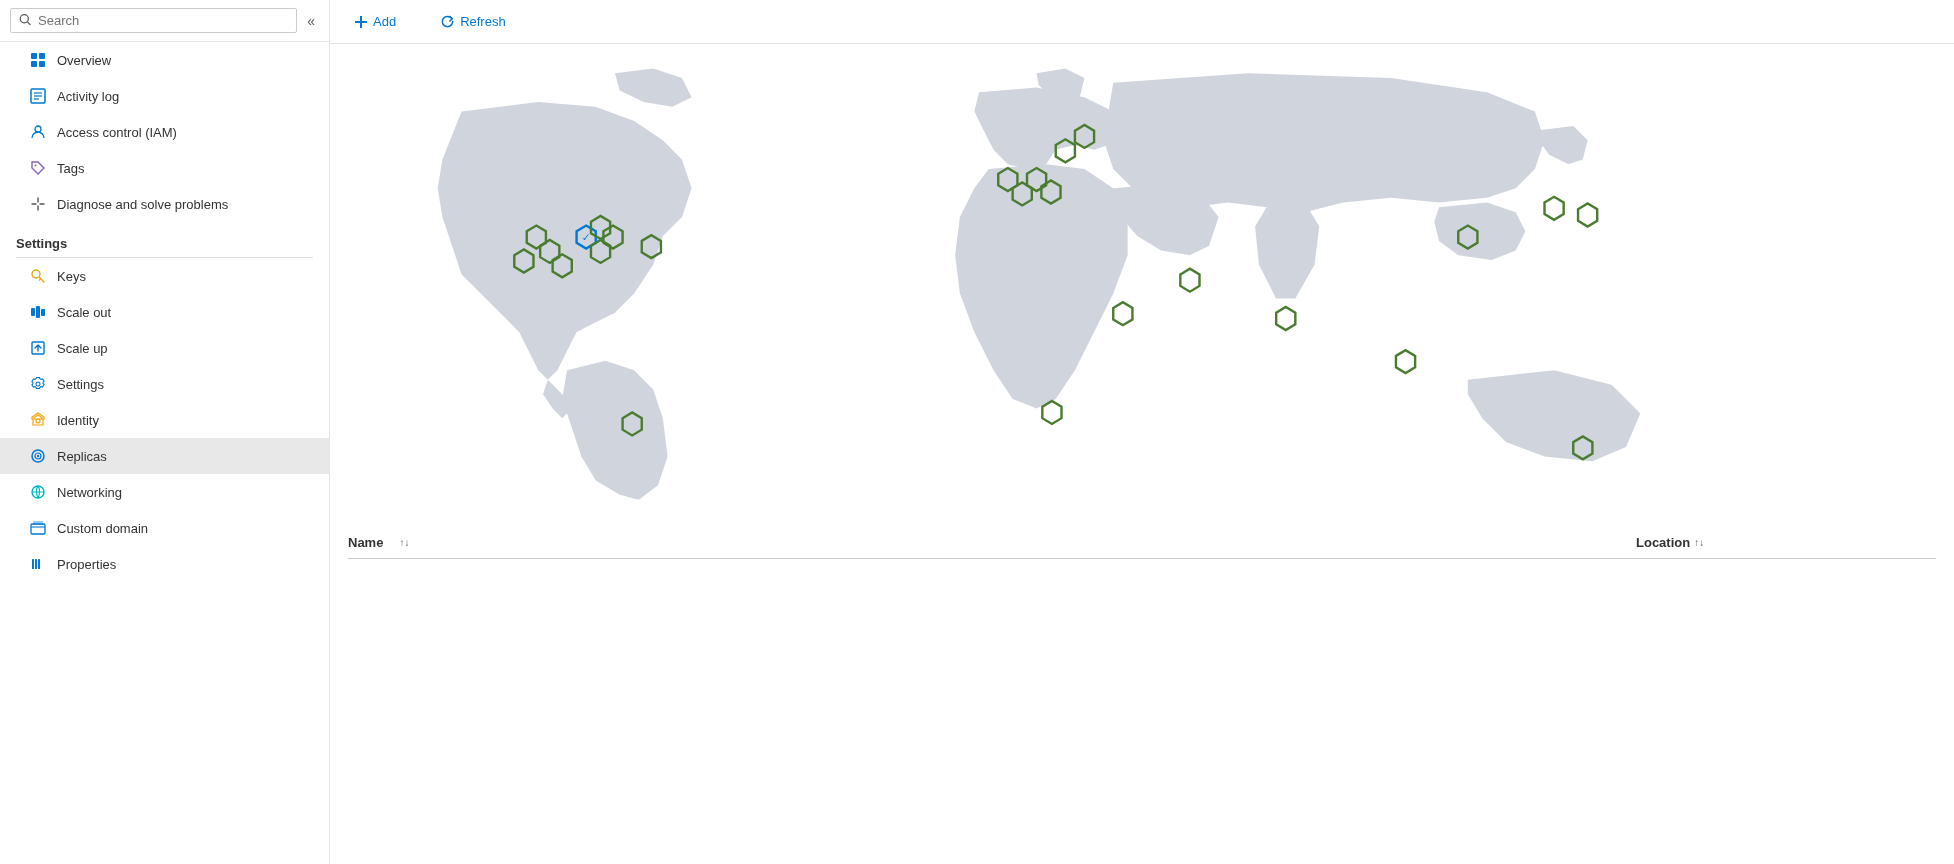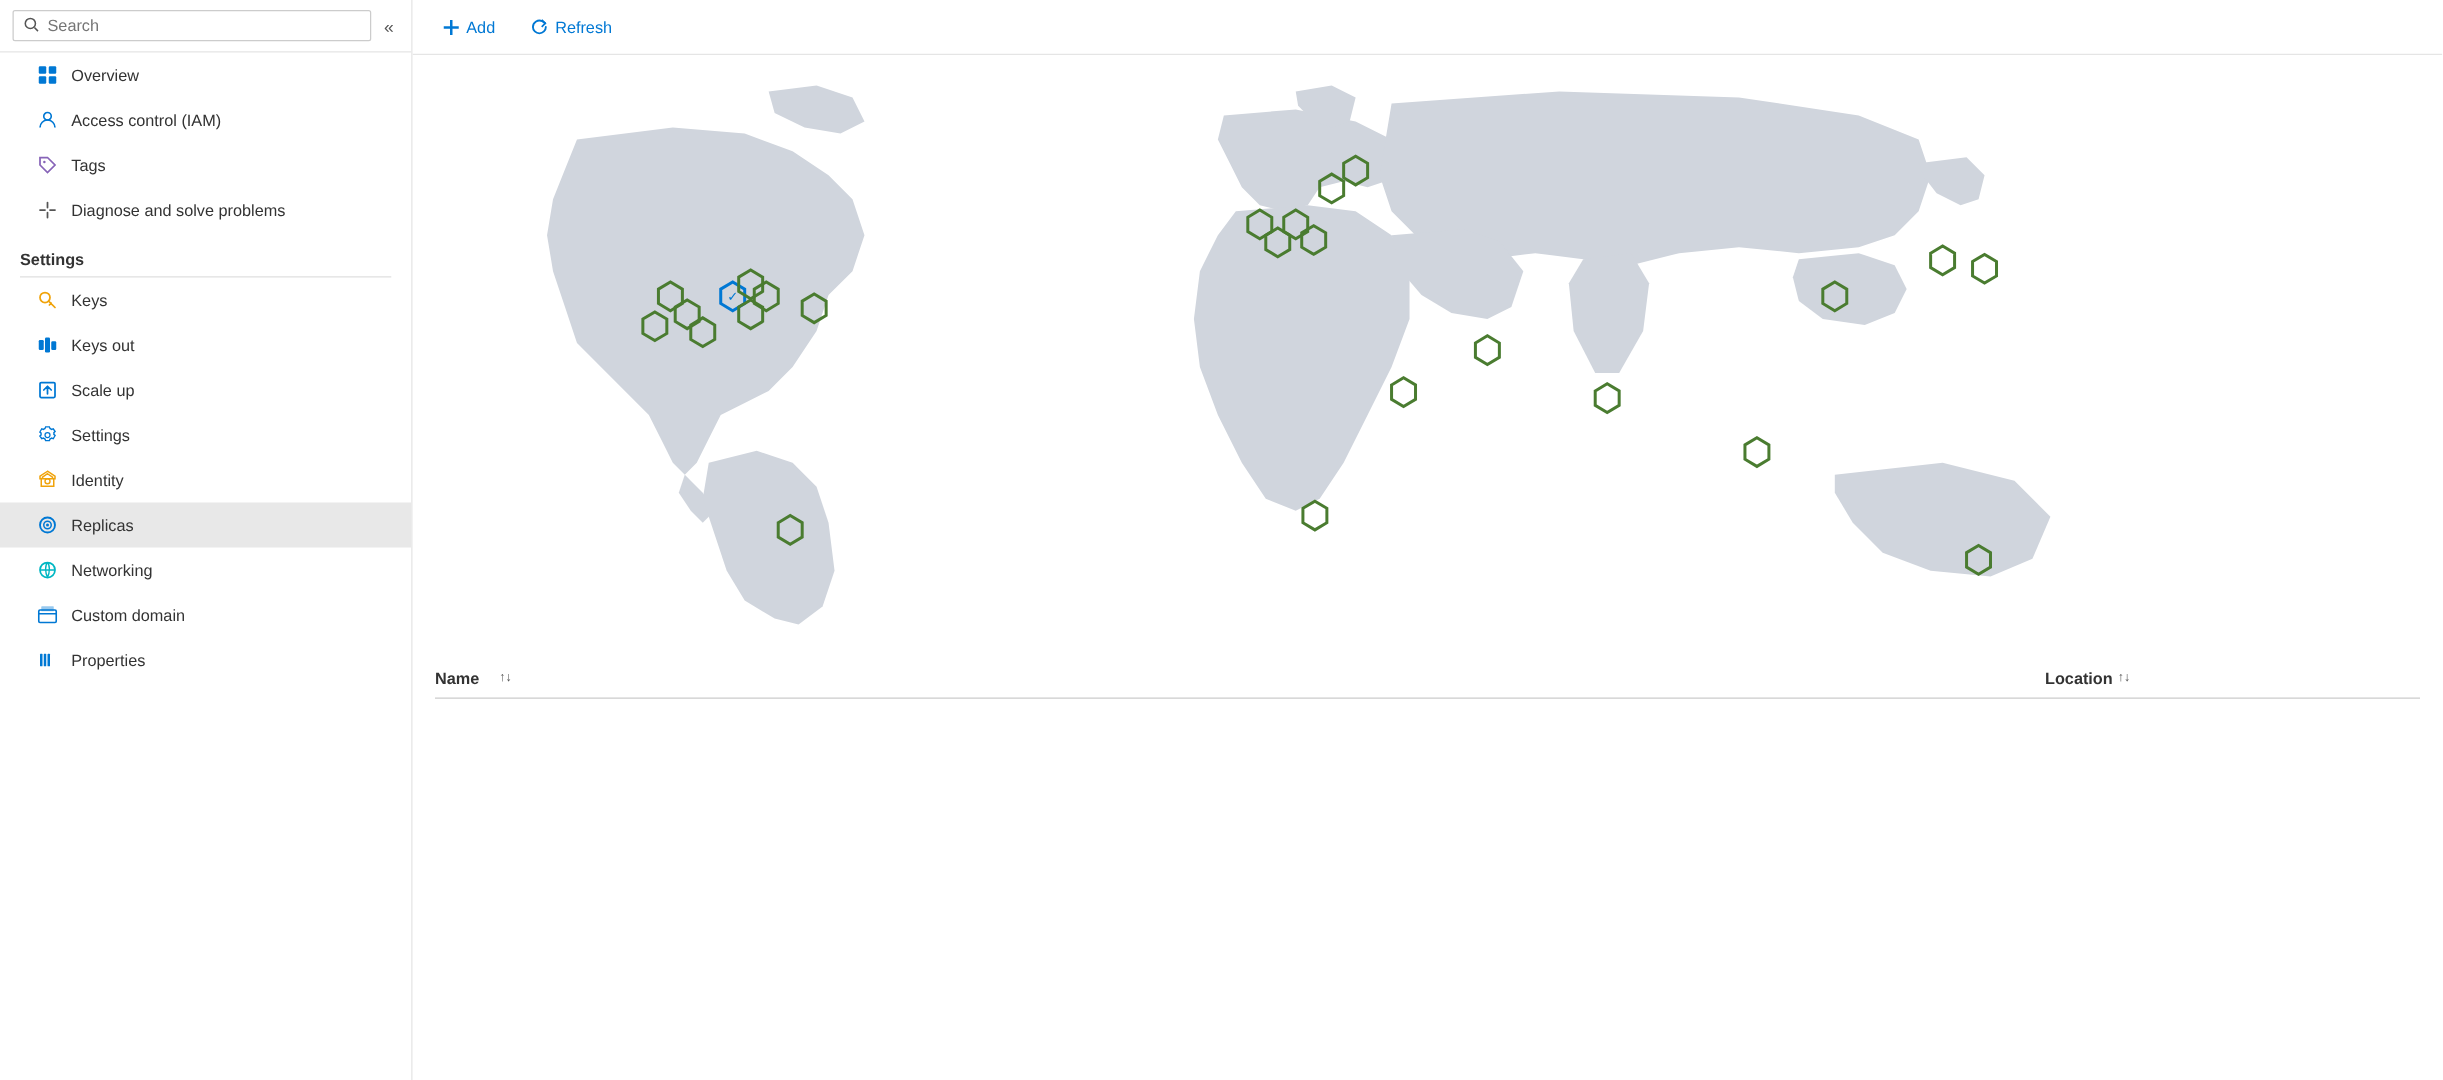--- a/index.html
+++ b/index.html
@@ -83,21 +83,21 @@
       flex: 1;
       display: flex;
       flex-direction: column;
       overflow: hidden;
     }
     .toolbar {
       display: flex;
       align-items: center;
       padding: 10px 18px;
       border-bottom: 1px solid #e5e5e5;
-      gap: 16px;
+      gap: 32px;
     }
     .toolbar-btn {
       display: flex;
       align-items: center;
       gap: 5px;
       background: none;
       border: none;
       cursor: pointer;
       font-size: 13px;
       color: #0078d4;
@@ -167,20 +167,31 @@
       <svg width="16" height="16" viewBox="0 0 16 16" fill="currentColor">
         <rect x="1" y="1" width="6" height="6" rx="1"></rect>
           <rect x="9" y="1" width="6" height="6" rx="1"></rect>
         <rect x="1" y="9" width="6" height="6" rx="1"></rect>
           <rect x="9" y="9" width="6" height="6" rx="1"></rect>
       </svg>
     </span>
     <span>Overview</span>
   </div>
 
+  <div class="nav-item">
+    <span class="nav-icon icon-blue">
+      <svg width="16" height="16" viewBox="0 0 16 16" fill="currentColor">
+        <rect x="1" y="1" width="14" height="14" rx="1" fill="none" stroke="currentColor" stroke-width="1.5"></rect>
+        <line x1="4" y1="5" x2="12" y2="5" stroke="currentColor" stroke-width="1.2"></line>
+        <line x1="4" y1="8" x2="12" y2="8" stroke="currentColor" stroke-width="1.2"></line>
+        <line x1="4" y1="11" x2="9" y2="11" stroke="currentColor" stroke-width="1.2"></line>
+      </svg>
+    </span>
+    <span>Activity log</span>
+  </div>
 
   <div class="nav-item">
     <span class="nav-icon icon-blue">
       <svg width="16" height="16" viewBox="0 0 16 16" fill="none" stroke="currentColor" stroke-width="1.3">
         <circle cx="8" cy="5" r="3"></circle>
         <path d="M2 14c0-3.3 2.7-6 6-6s6 2.7 6 6"></path>
       </svg>
     </span>
     <span>Access control (IAM)</span>
   </div>
@@ -218,21 +229,21 @@
   </div>
 
   <div class="nav-item">
     <span class="nav-icon icon-blue">
       <svg width="16" height="16" viewBox="0 0 16 16" fill="currentColor">
         <rect x="1" y="4" width="4" height="8" rx="1"></rect>
         <rect x="6" y="2" width="4" height="12" rx="1"></rect>
         <rect x="11" y="5" width="4" height="7" rx="1"></rect>
       </svg>
     </span>
-    <span>Keys out</span>
+    <span>Scale out</span>
   </div>
 
   <div class="nav-item">
     <span class="nav-icon icon-blue">
       <svg width="16" height="16" viewBox="0 0 16 16" fill="none" stroke="currentColor" stroke-width="1.4">
         <rect x="2" y="2" width="12" height="12" rx="1"></rect>
         <path d="M8 11V5M5 8l3-3 3 3" stroke-linecap="round" stroke-linejoin="round"></path>
       </svg>
     </span>
     <span>Scale up</span>

